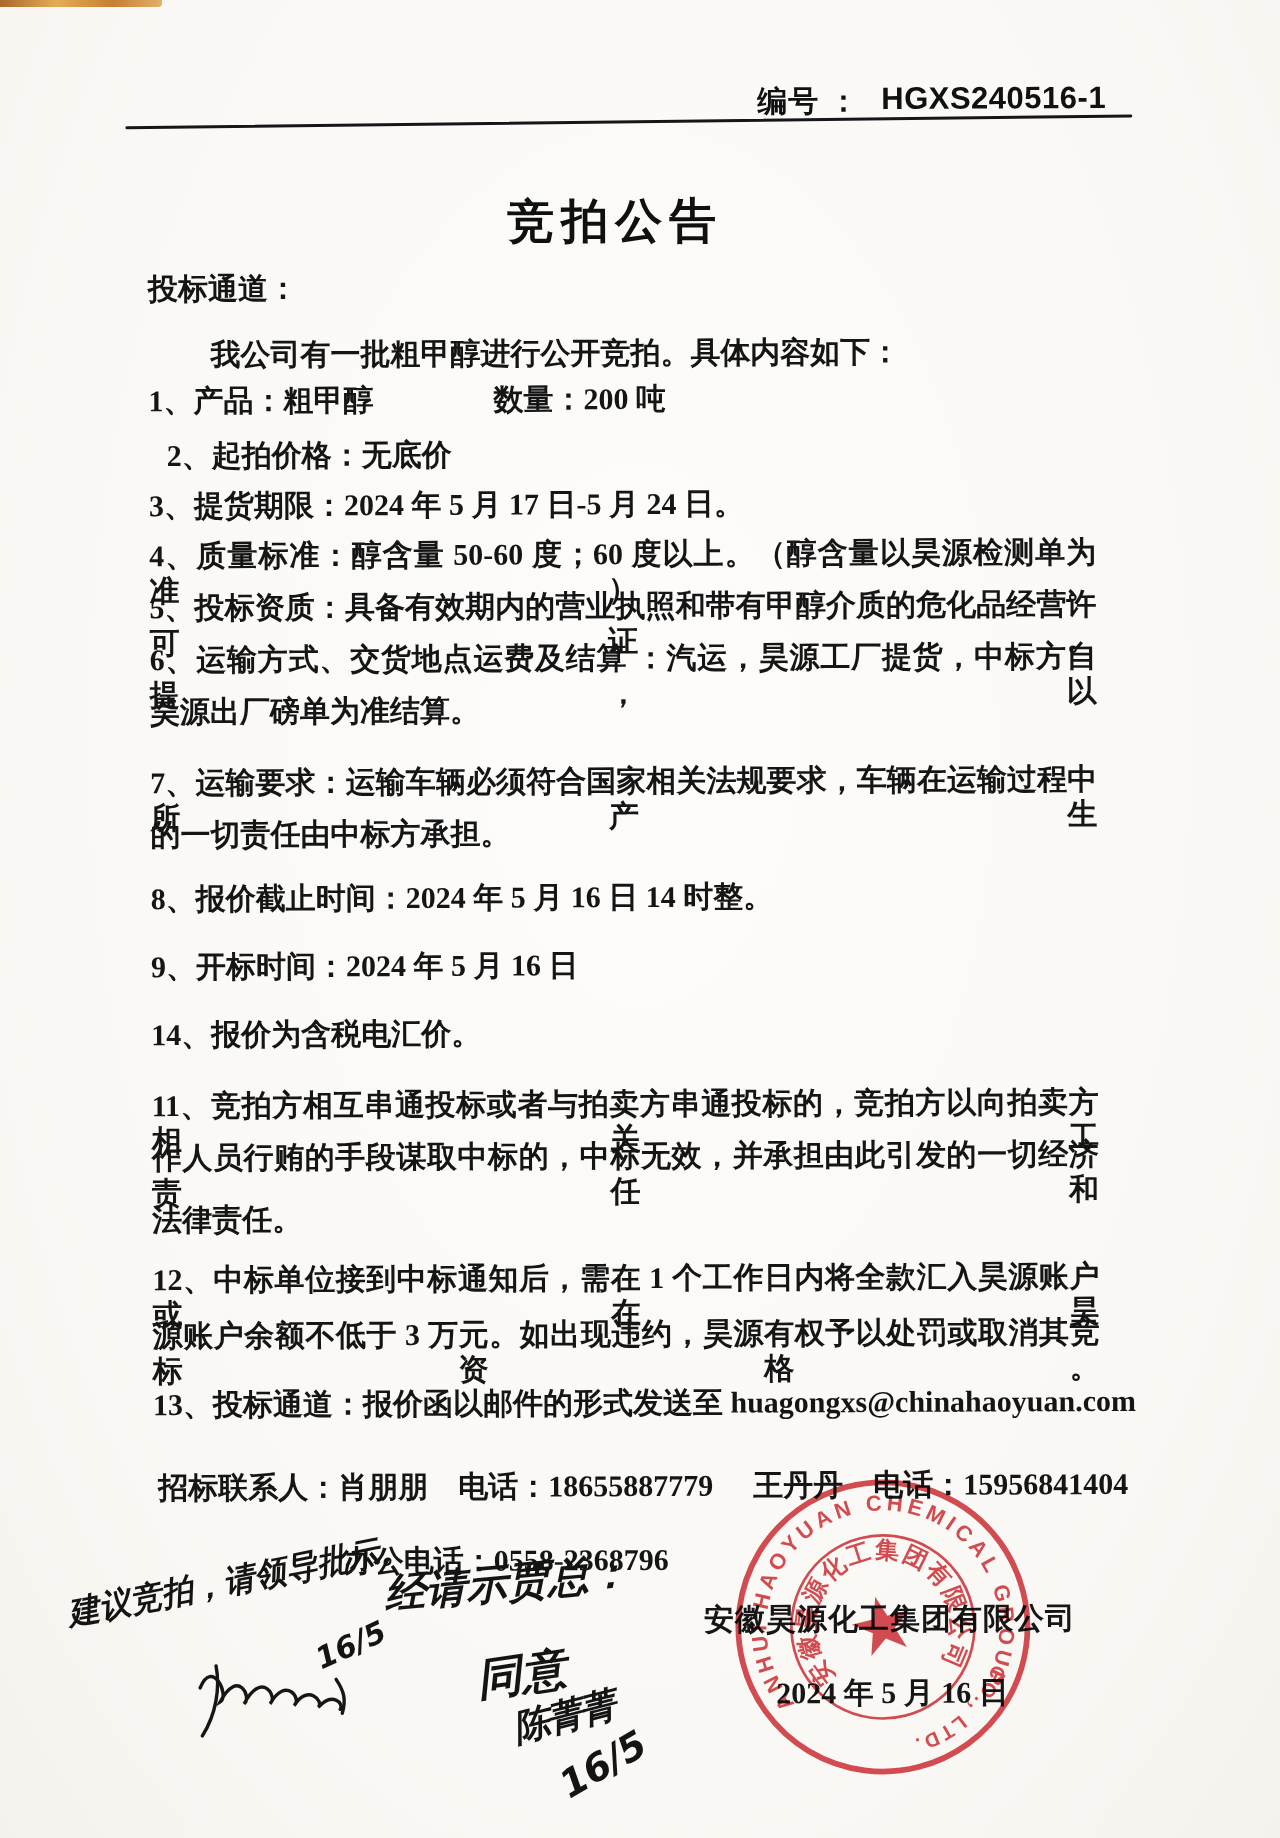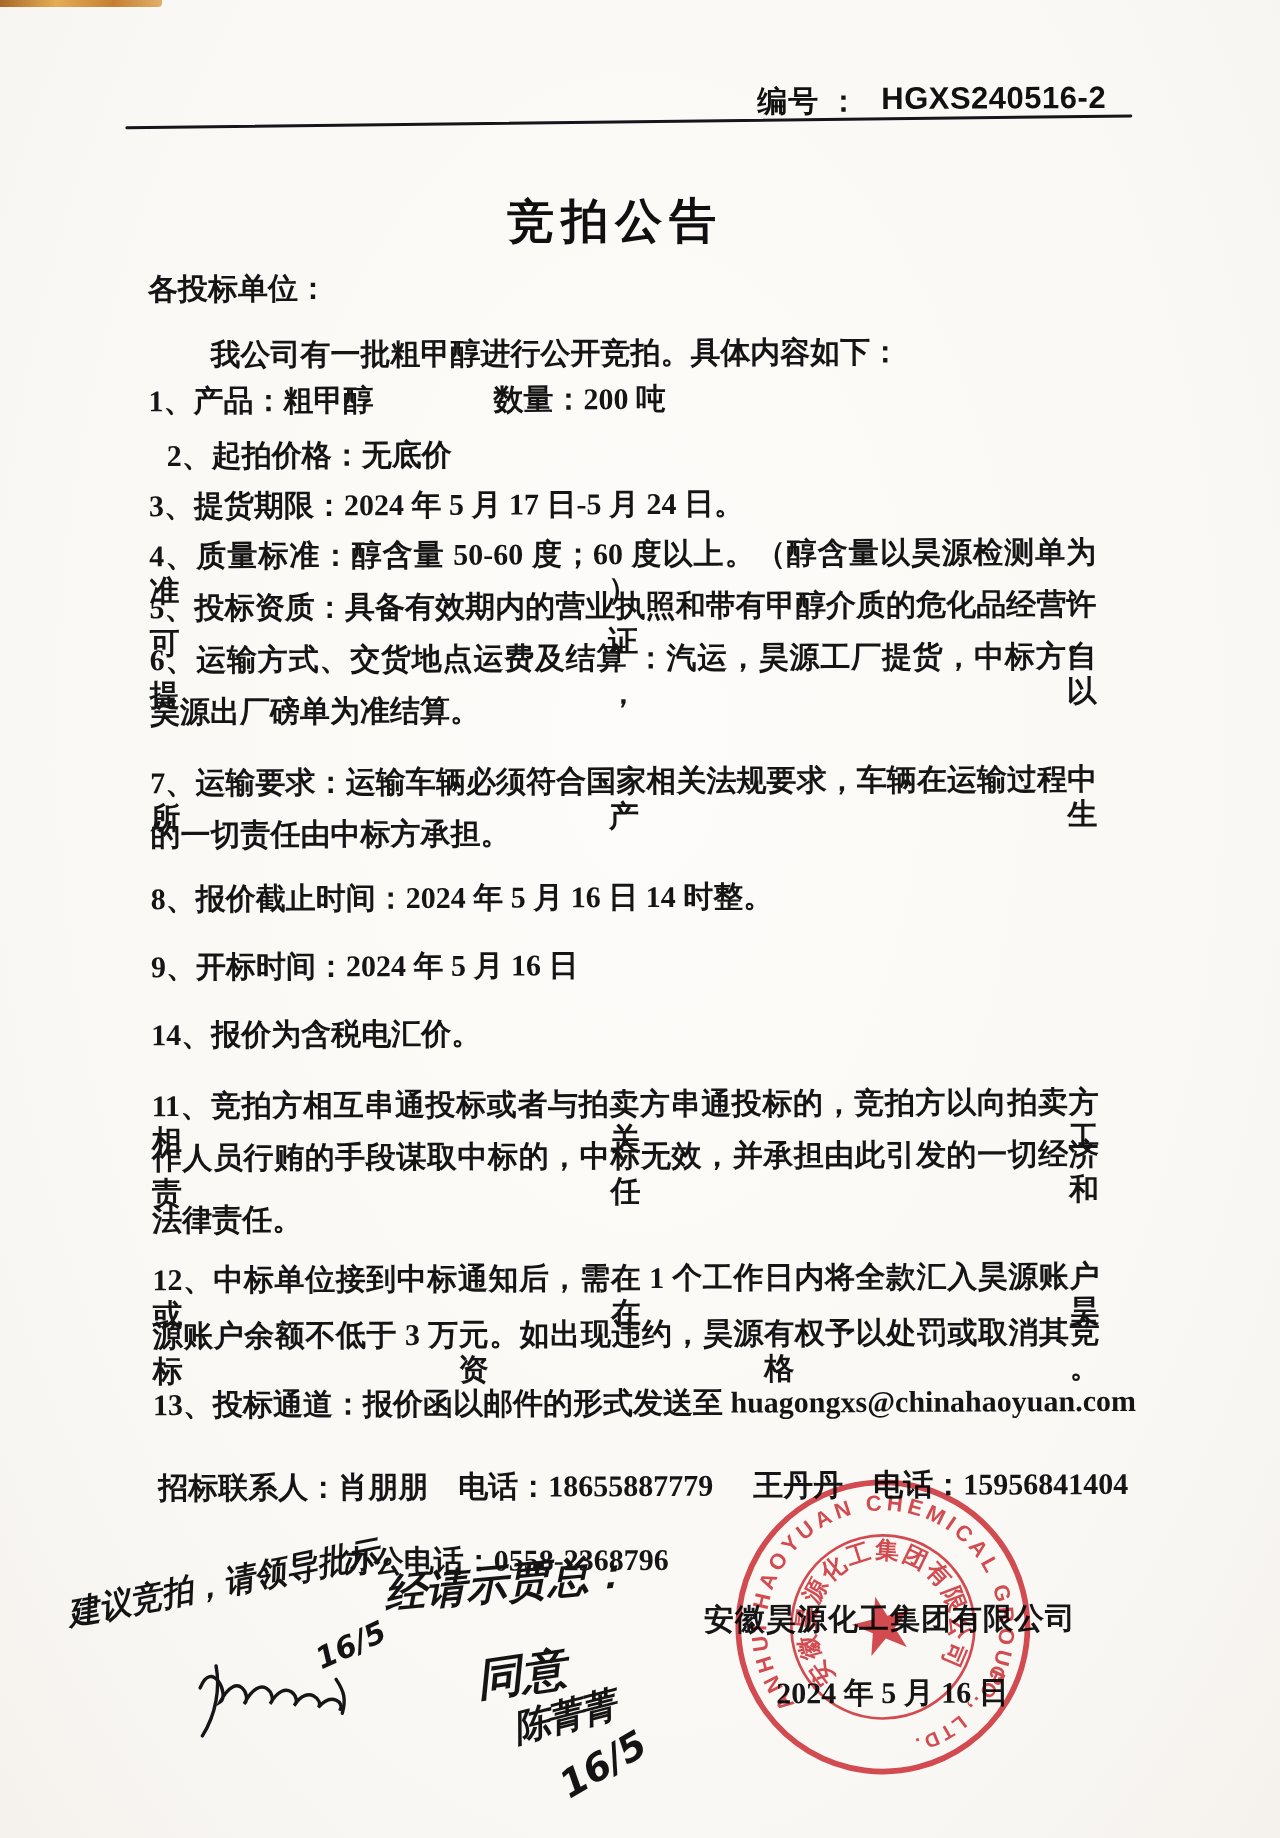--- a/index.html
+++ b/index.html
@@ -39,26 +39,26 @@
     opacity:.82;mix-blend-mode:multiply;z-index:4;}
 </style>
 </head>
 <body>
 
 <div class="page">
   <div class="scan-sliver"></div>
   <div class="tilt">
 
     <div class="docno docno-label">编号 ：</div>
-    <div class="docno docno-value">HGXS240516-2</div>
+    <div class="docno docno-value">HGXS240516-1</div>
     <div class="head-rule"></div>
 
     <div class="doc-title">竞拍公告</div>
 
-    <div class="bl" style="left:150px;top:270px;">各投标单位：</div>
+    <div class="bl" style="left:150px;top:270px;">投标通道：</div>
     <div class="bl" style="left:212px;top:336px;">我公司有一批粗甲醇进行公开竞拍。具体内容如下：</div>
 
     <div class="bl" style="left:150px;top:382px;">1、产品：粗甲醇　　　　数量：200 吨</div>
     <div class="bl" style="left:168px;top:437px;">2、起拍价格：无底价</div>
     <div class="bl" style="left:150px;top:487px;">3、提货期限：2024 年 5 月 17 日-5 月 24 日。</div>
     <div class="bl just" style="left:150px;top:537px;">4、质量标准：醇含量 50-60 度；60 度以上。（醇含量以昊源检测单为准）。</div>
     <div class="bl just" style="left:150px;top:589px;">5、投标资质：具备有效期内的营业执照和带有甲醇介质的危化品经营许可证。</div>
     <div class="bl just" style="left:150px;top:641px;">6、运输方式、交货地点运费及结算 ：汽运，昊源工厂提货，中标方自提，以</div>
     <div class="bl" style="left:150px;top:693px;">昊源出厂磅单为准结算。</div>
     <div class="bl just" style="left:150px;top:764px;">7、运输要求：运输车辆必须符合国家相关法规要求，车辆在运输过程中所产生</div>

